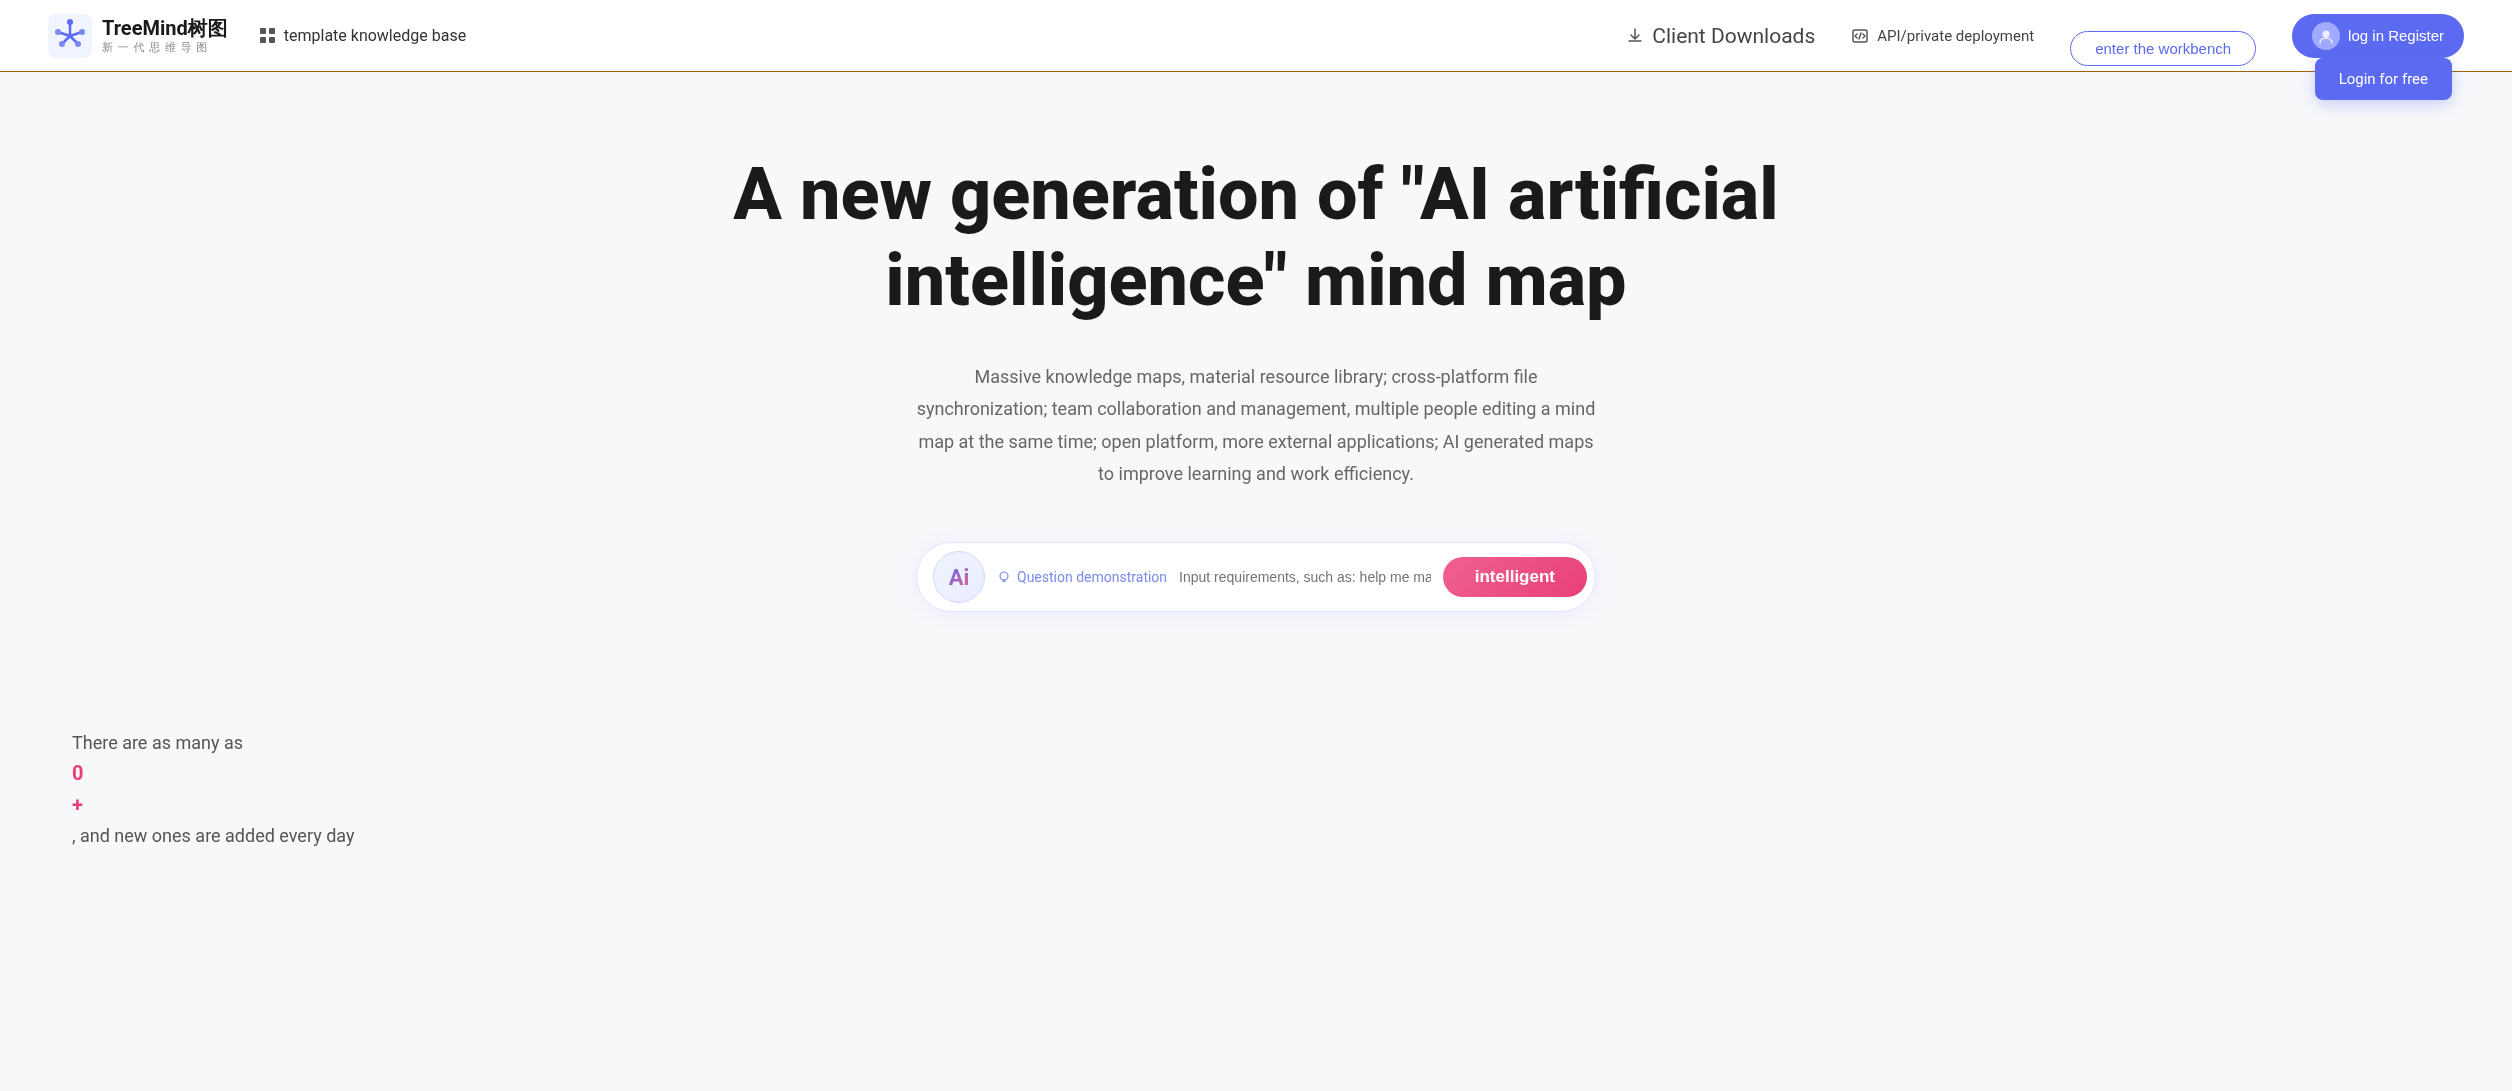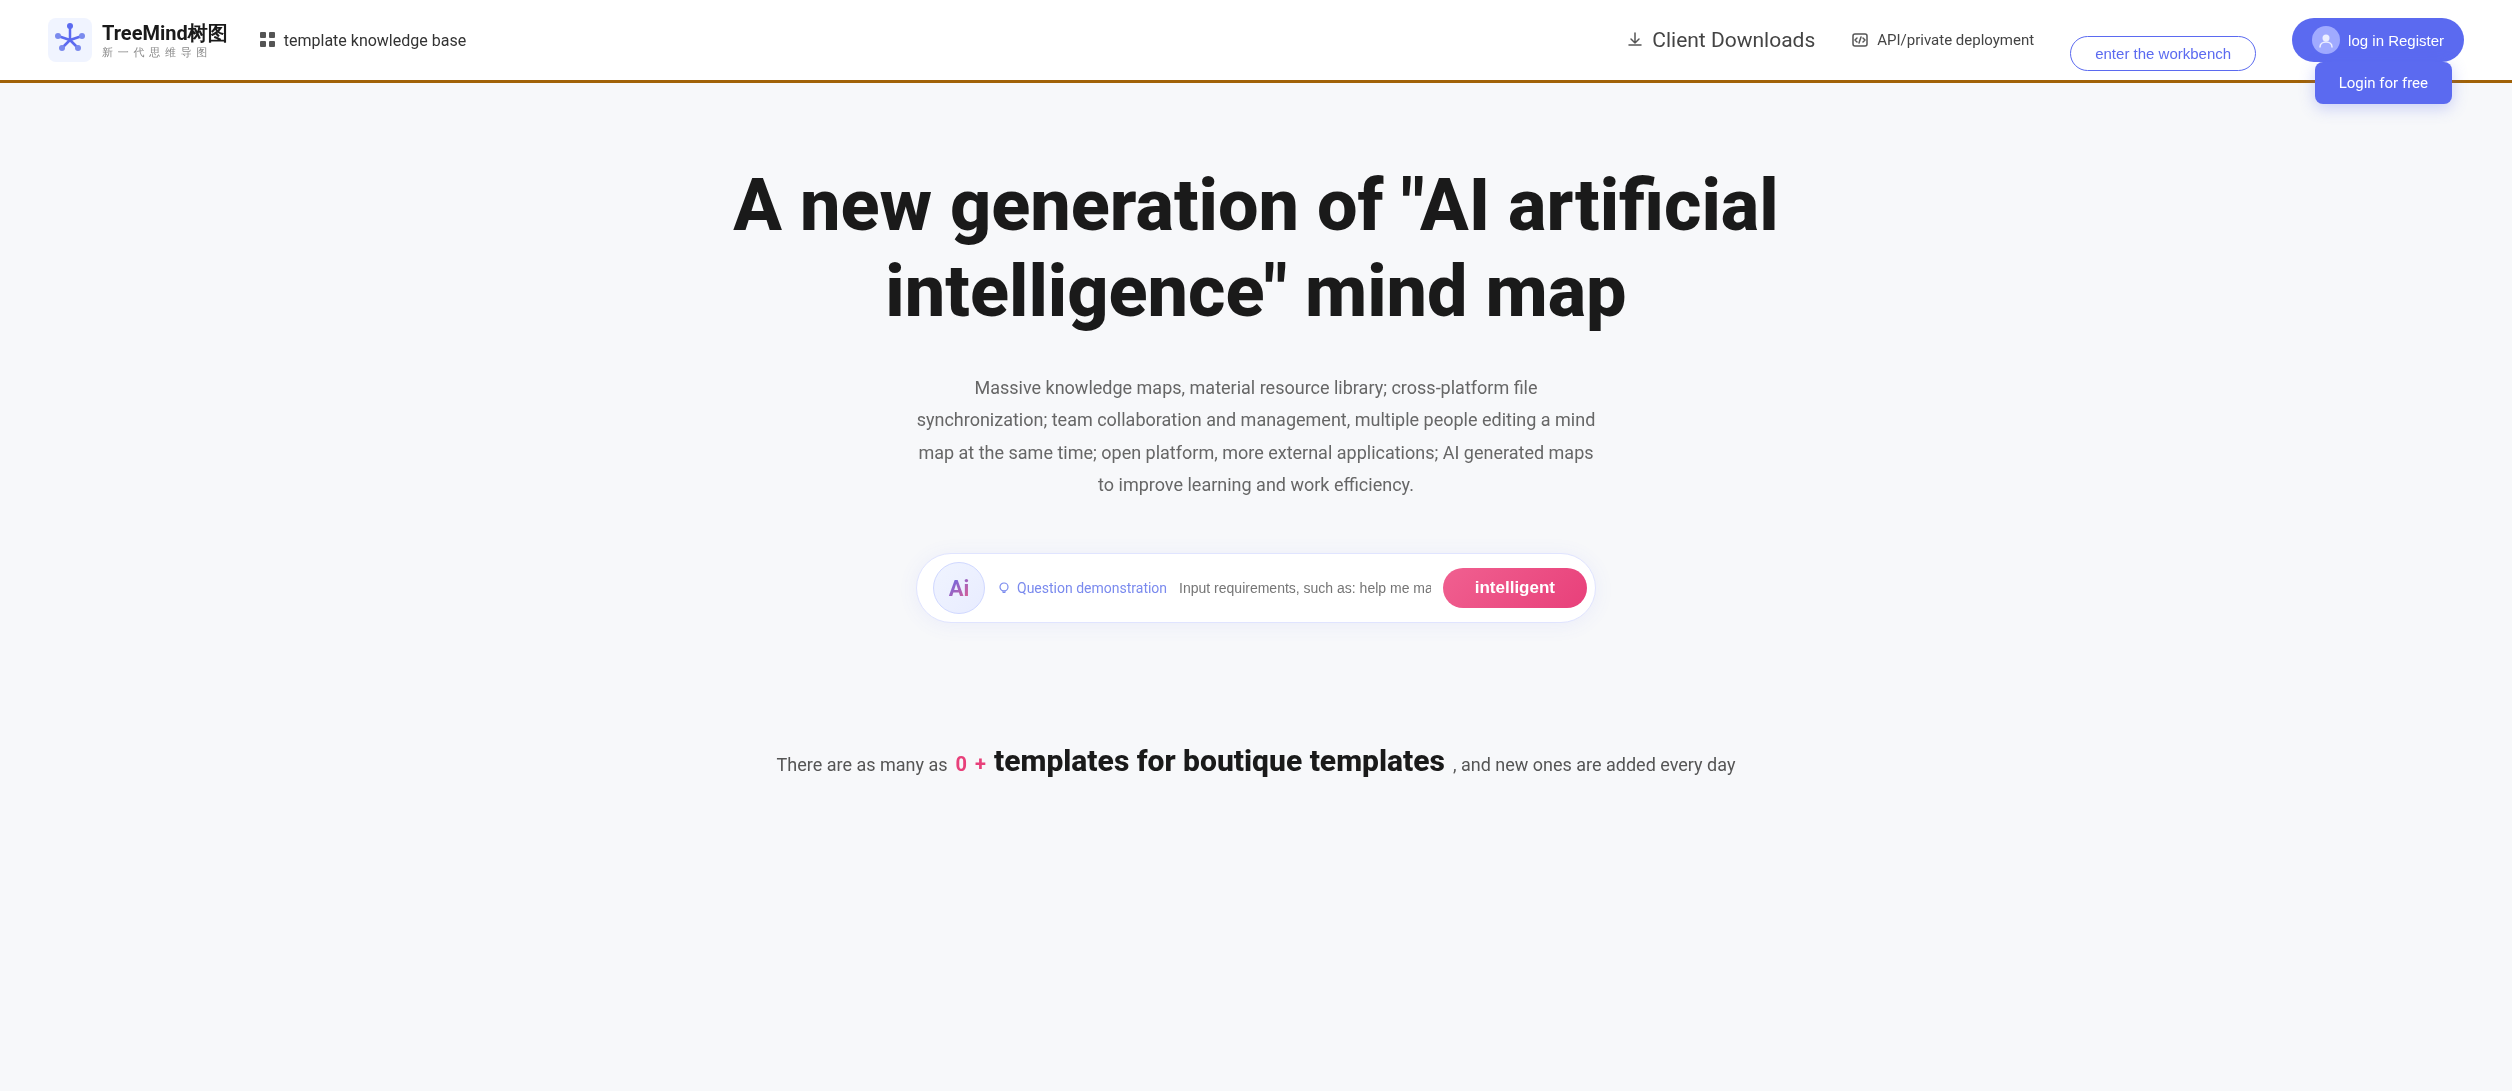--- a/index.html
+++ b/index.html
@@ -14,24 +14,24 @@
       width: 2512px;
       min-height: 1091px;
       overflow-x: hidden;
     }
 
     
     .navbar {
       display: flex;
       align-items: center;
       background: #ffffff;
-      height: 83px;
+      height: 72px;
       padding: 0 48px;
       gap: 32px;
-      border-bottom: 3px solid #a16207;
+      border-bottom: 1px solid #a16207;
       position: relative;
       z-index: 100;
     }
 
     .logo-area {
       display: flex;
       align-items: center;
       gap: 10px;
       flex-shrink: 0;
     }
@@ -290,20 +290,21 @@
     
     .stats-section {
       display: flex;
       justify-content: center;
       align-items: baseline;
       gap: 8px;
       padding: 60px 72px 20px;
       font-size: 18px;
       color: #555;
       background: #f7f8fa;
+      flex-direction: column;
     }
 
     .stats-zero {
       color: #e8407a;
       font-weight: 700;
       font-size: 20px;
     }
 
     .stats-plus {
       color: #e8407a;
@@ -414,15 +415,14 @@
     <input class="ai-input-field" type="text" placeholder="Input requirements, such as: help me make a te..." style="">
 
     <button class="btn-intelligent">intelligent</button>
   </div>
 </section>
 
 <div class="stats-section">
   <span>There are as many as</span>
   <span class="stats-zero">0</span>
   <span class="stats-plus">+</span>
-  <span class="stats-templates-bold">templates for boutique templates</span>
   <span class="stats-trailing">, and new ones are added every day</span>
 </div>
 
 </body></html>

